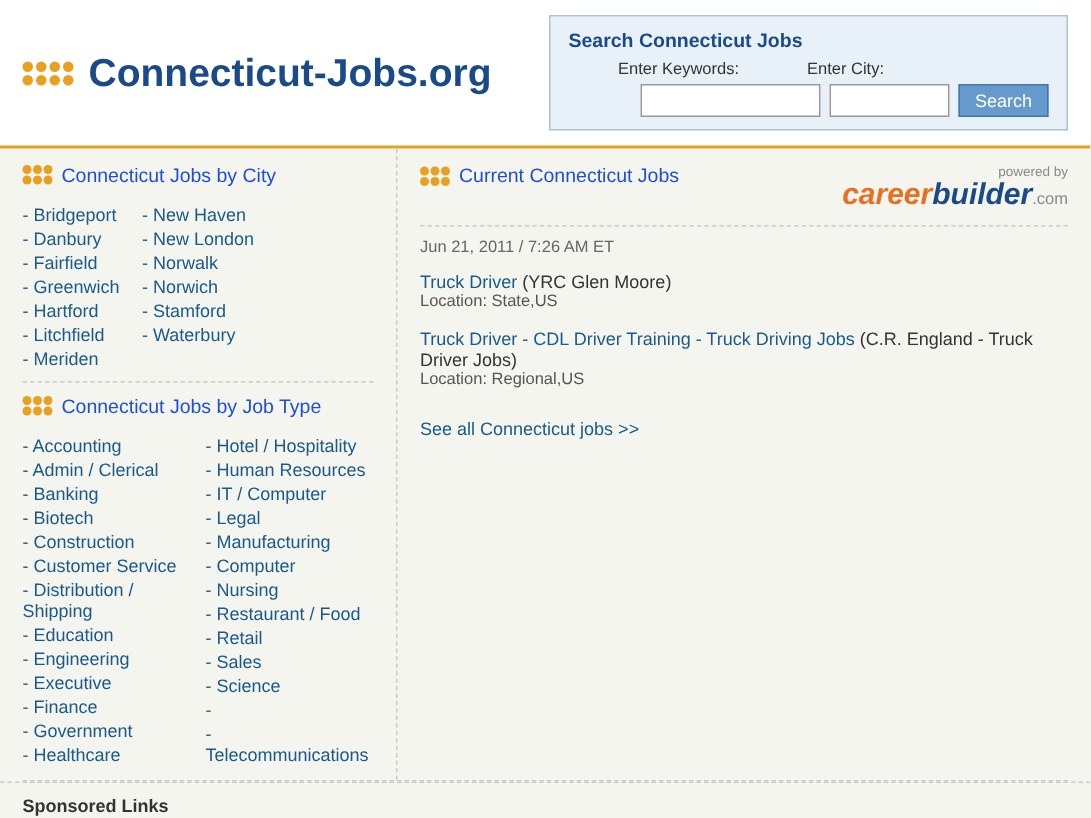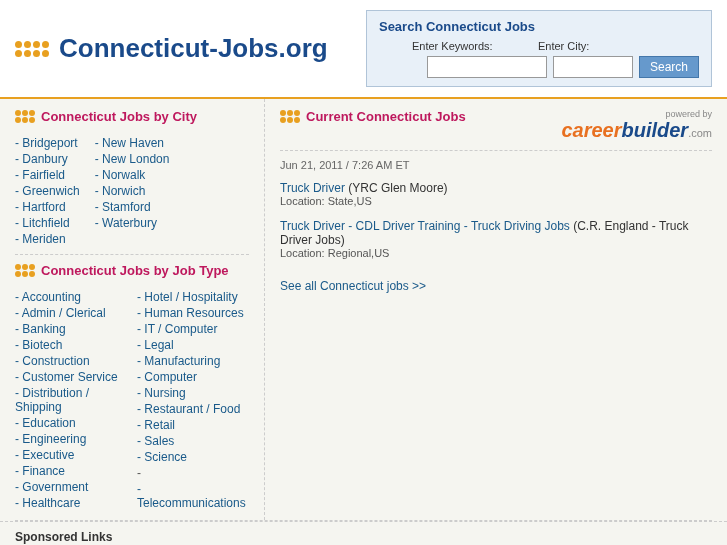--- a/index.html
+++ b/index.html
@@ -128,22 +128,22 @@
       grid-template-columns: repeat(3, 6px);
       gap: 1px;
     }
     .section-header-dot {
       width: 6px;
       height: 6px;
       background: #e8a020;
       border-radius: 50%;
     }
     .section-title {
-      font-weight: bold;
-      color: #be185d;
+      font-weight: normal;
+      color: #1d4ed8;
       font-size: 13px;
     }
 
     .divider {
       border: none;
       border-top: 1px dashed #ccc;
       margin: 8px 0;
     }
 
     
@@ -360,21 +360,21 @@
           <div class="job-type-item" style="color: rgb(85, 85, 85);">-</div>
           <div class="job-type-item"><a href="#">- Telecommunications</a></div>
         </div>
     </div>
 
   </div>
 
   <div class="right-col">
 
     <div class="jobs-header-row">
-      <div class="section-header" style="margin-bottom:0;">
+      <div class="section-header" style="margin-bottom:0;align-items:flex-end;">
         <div class="section-header-dots">
           <div class="section-header-dot"></div>
             <div class="section-header-dot"></div>
             <div class="section-header-dot"></div>
           <div class="section-header-dot"></div>
             <div class="section-header-dot"></div>
             <div class="section-header-dot"></div>
         </div>
         <span class="section-title">Current Connecticut Jobs</span>
       </div>

